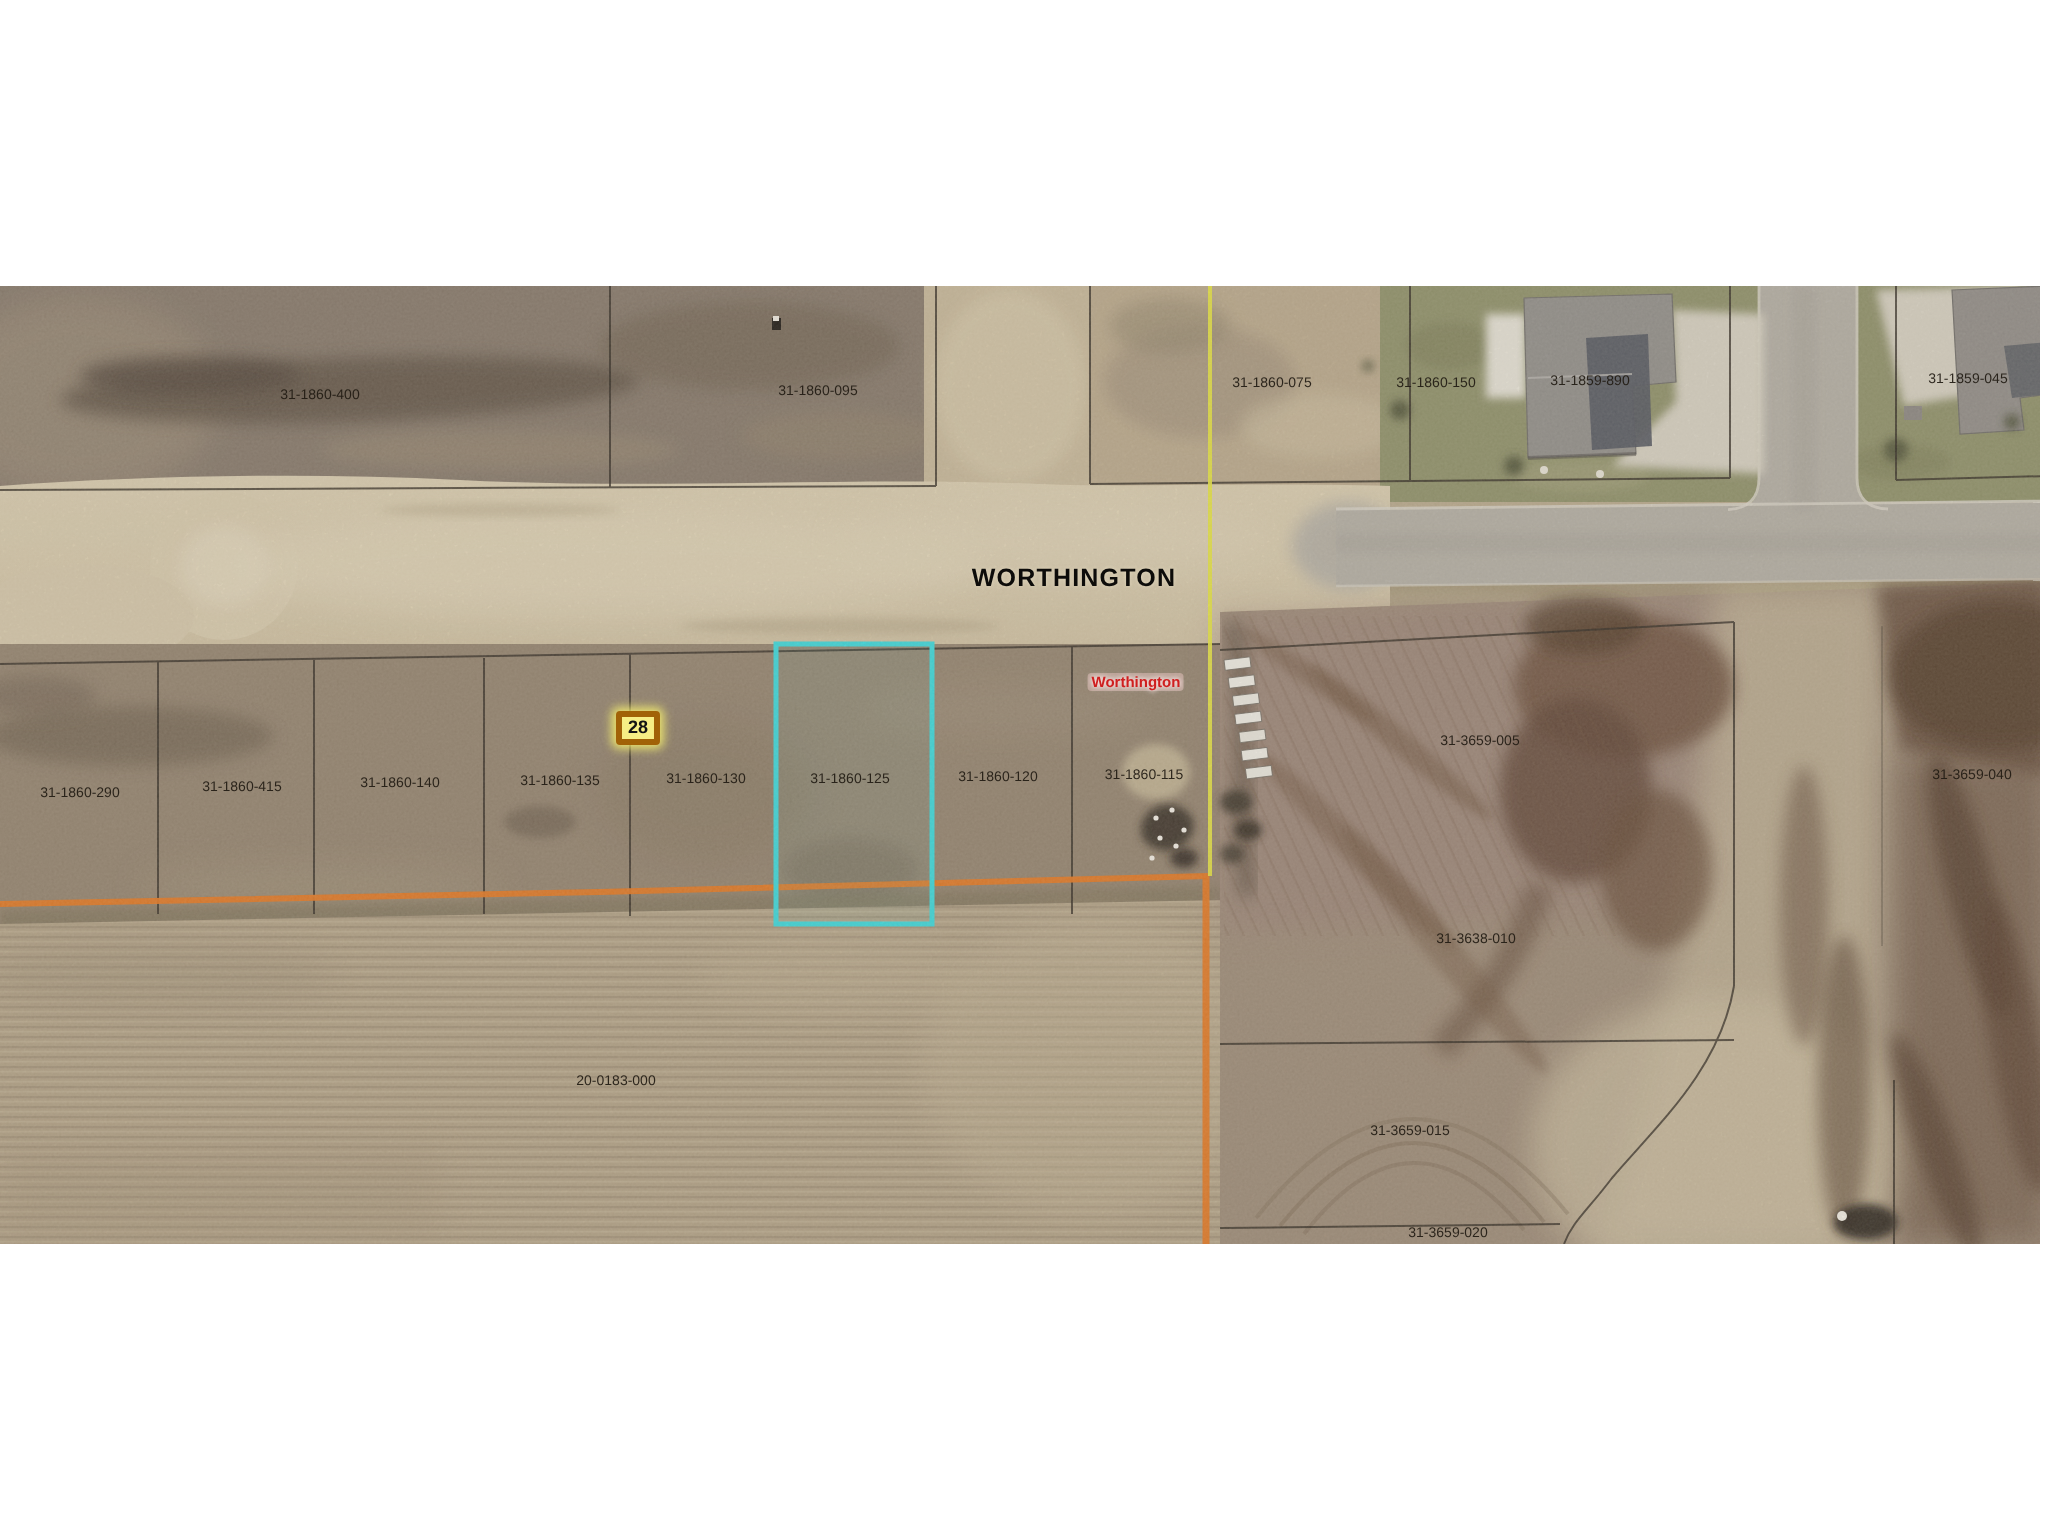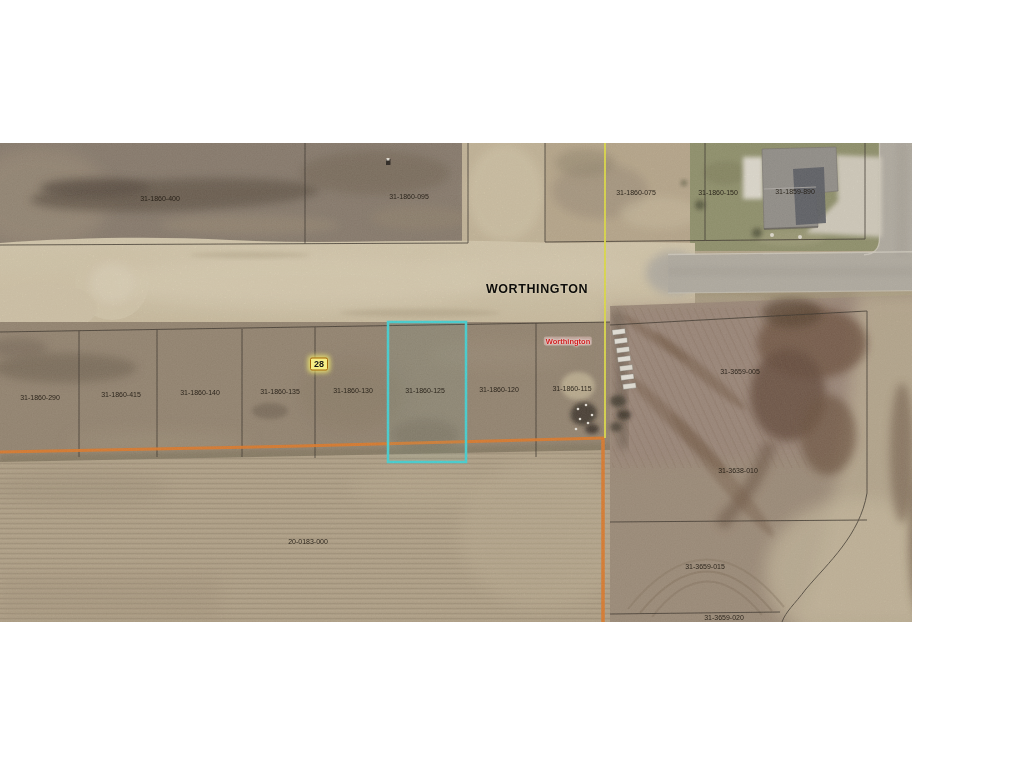--- a/index.html
+++ b/index.html
@@ -1,29 +1,29 @@
 <!DOCTYPE html>
 <html><head>
 <meta charset="utf-8">
 <style>
   html,body{margin:0;padding:0;background:#fff;}
-  .page{position:relative;width:912px;height:768px;background:#fff;overflow:hidden;
+  .page{position:relative;width:1020px;height:768px;background:#fff;overflow:hidden;
         font-family:"Liberation Sans",sans-serif;}
   .map-viewport{position:absolute;left:0;top:143px;width:1024px;height:479px;overflow:hidden;background:#b9aa8e;}
   .map-viewport svg{position:absolute;left:0;top:0;}
   .overlay{position:absolute;left:0;top:0;width:100%;height:100%;pointer-events:none;}
   .parcel-label{position:absolute;transform:translate(-50%,-50%);font-size:7px;letter-spacing:0;
         color:#211b13;opacity:.92;white-space:nowrap;}
   .street-label{position:absolute;transform:translate(-50%,-50%);font-size:12.5px;font-weight:bold;
         letter-spacing:.6px;color:#0d0c0a;white-space:nowrap;text-shadow:0 0 2px rgba(235,225,200,.7);}
   .place-label{position:absolute;transform:translate(-50%,-50%);font-size:7.5px;font-weight:bold;
         color:#cf1f1f;white-space:nowrap;background:rgba(255,214,214,.38);padding:0 2px;border-radius:2px;
         text-shadow:0 0 2px #ffd9d9,0 0 3px #fff;}
   .hwy-badge{position:absolute;transform:translate(-50%,-50%);font-size:9px;font-weight:bold;color:#141414;
-        background:#f6ee85;border:1px solid #a16207;border-radius:2px;padding:0px 3px;line-height:11px;
+        background:#f6ee85;border:3px solid #a16207;border-radius:2px;padding:0px 3px;line-height:11px;
         box-shadow:0 0 5px 2px rgba(246,238,110,.85);white-space:nowrap;}
 </style>
 </head>
 <body>
 
 <div class="page">
   <div class="map-viewport">
 
     <svg width="1024" height="479" viewBox="0 0 1024 479">
       <defs>

